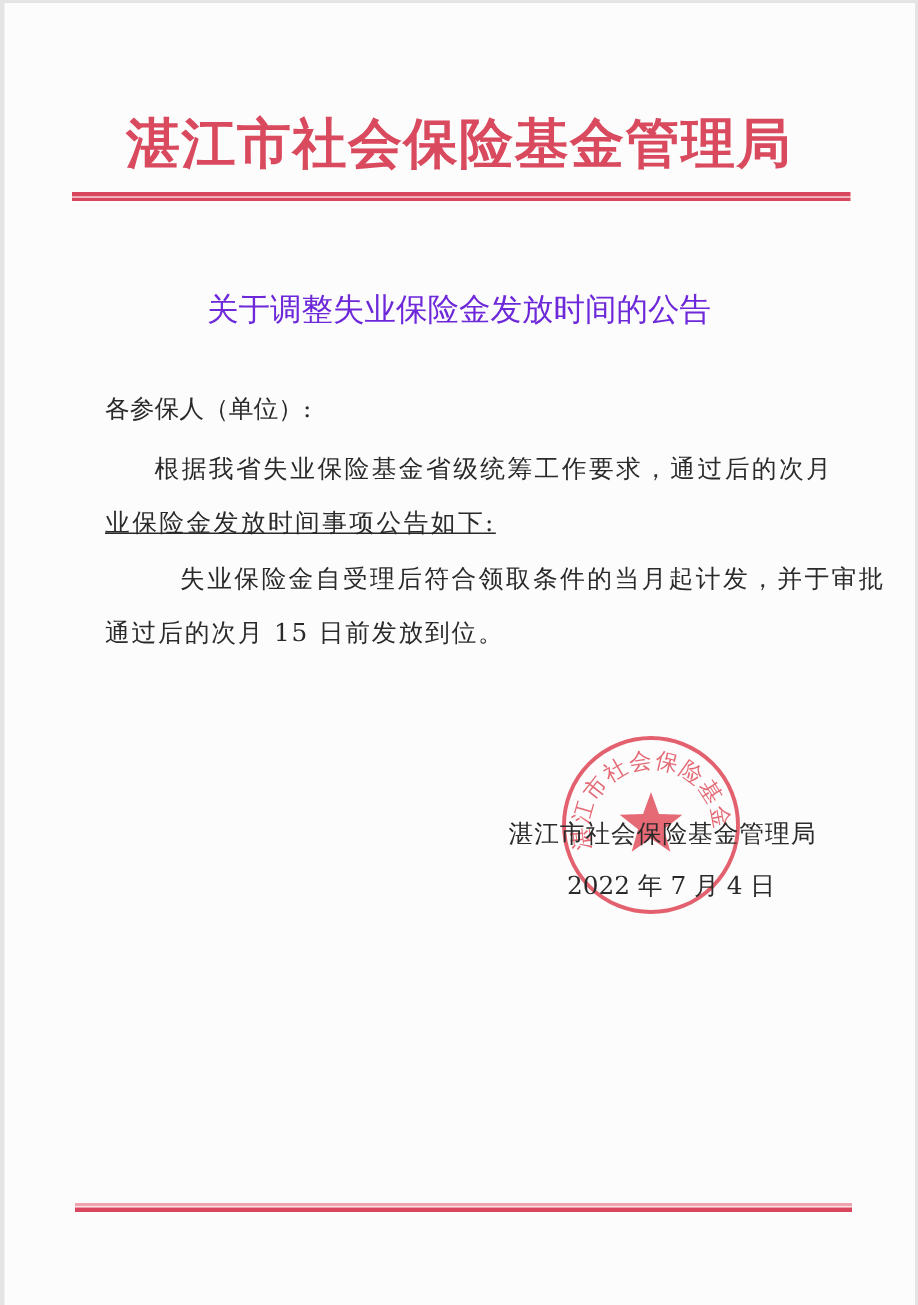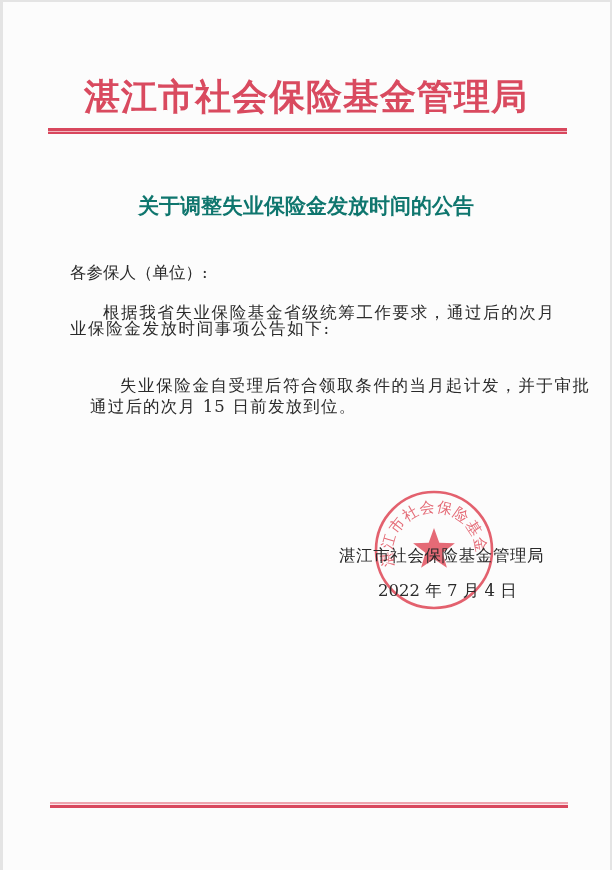--- a/index.html
+++ b/index.html
@@ -20,21 +20,21 @@
       font-size: 36px; font-weight: bold;
       letter-spacing: 1px;
       line-height: 48px;
     }
     .rule { position: absolute; }
     .rule .thick { position: absolute; left: 0; right: 0; }
     .rule .thin  { position: absolute; left: 0; right: 0; }
     .doc-title {
       position: absolute; left: 0; width: 612px; top: 191px;
       text-align: center;
-      font-size: 21px; font-weight: bold; color: #0f766e;
+      font-size: 21px; font-weight: normal; color: #6d28d9;
       line-height: 30px;
     }
     .body-line {
       position: absolute; left: 0;
       font-size: 16.5px; color: #2a2a2a;
       line-height: 22px; white-space: nowrap; text-align: right;
     }
     .sig-line {
       position: absolute;
       font-size: 16.5px; color: #2a2a2a;
@@ -55,23 +55,23 @@
 <div class="rule" style="left:48px; top:128px; width:519px; height:7px;">
   <div class="thick" style="top:0; height:3px; background:#d8475d;"></div>
   <div class="thin" style="top:3px; height:1px; background:#f2b8c0;"></div>
   <div class="thin" style="top:4px; height:2px; background:#d8475d;"></div>
 </div>
 
 <div class="doc-title">关于调整失业保险金发放时间的公告</div>
 
 <div class="body-line" style="left:70px; top:262px;">各参保人（单位）:</div>
 <div class="body-line" style="left:103px; top:302px; letter-spacing:1.6px;">根据我省失业保险基金省级统筹工作要求，通过后的次月</div>
-<div class="body-line" style="left:70px; top:318px; letter-spacing:1.6px;">业保险金发放时间事项公告如下:</div>
+<div class="body-line" style="left:70px; top:338px; letter-spacing:1.6px;text-decoration:underline;">业保险金发放时间事项公告如下:</div>
 <div class="body-line" style="left:120px; top:375px; letter-spacing:1.6px;">失业保险金自受理后符合领取条件的当月起计发，并于审批</div>
-<div class="body-line" style="left:70px; top:396px; letter-spacing:1.2px;margin-left:20px;">通过后的次月 15 日前发放到位。</div>
+<div class="body-line" style="left:70px; top:411px; letter-spacing:1.2px;">通过后的次月 15 日前发放到位。</div>
 
 <svg class="seal" viewBox="0 0 124 124">
   <defs>
     <path id="sealArc" d="M 22 78 A 42 42 0 1 1 104 70"></path>
   </defs>
   <circle cx="62" cy="62" r="58" fill="none" stroke="#e0505e" stroke-width="2.6" opacity="0.9"></circle>
   <text font-size="15" fill="#e0505e" opacity="0.85" font-family="'DejaVu Serif', serif" letter-spacing="1">
     <textPath href="#sealArc">湛江市社会保险基金管理局</textPath>
   </text>
   <polygon points="62,40 67.3,54.7 82.9,55.2 70.6,64.8 74.9,79.8 62,71 49.1,79.8 53.4,64.8 41.1,55.2 56.7,54.7" fill="#e0505e" opacity="0.85"></polygon>

